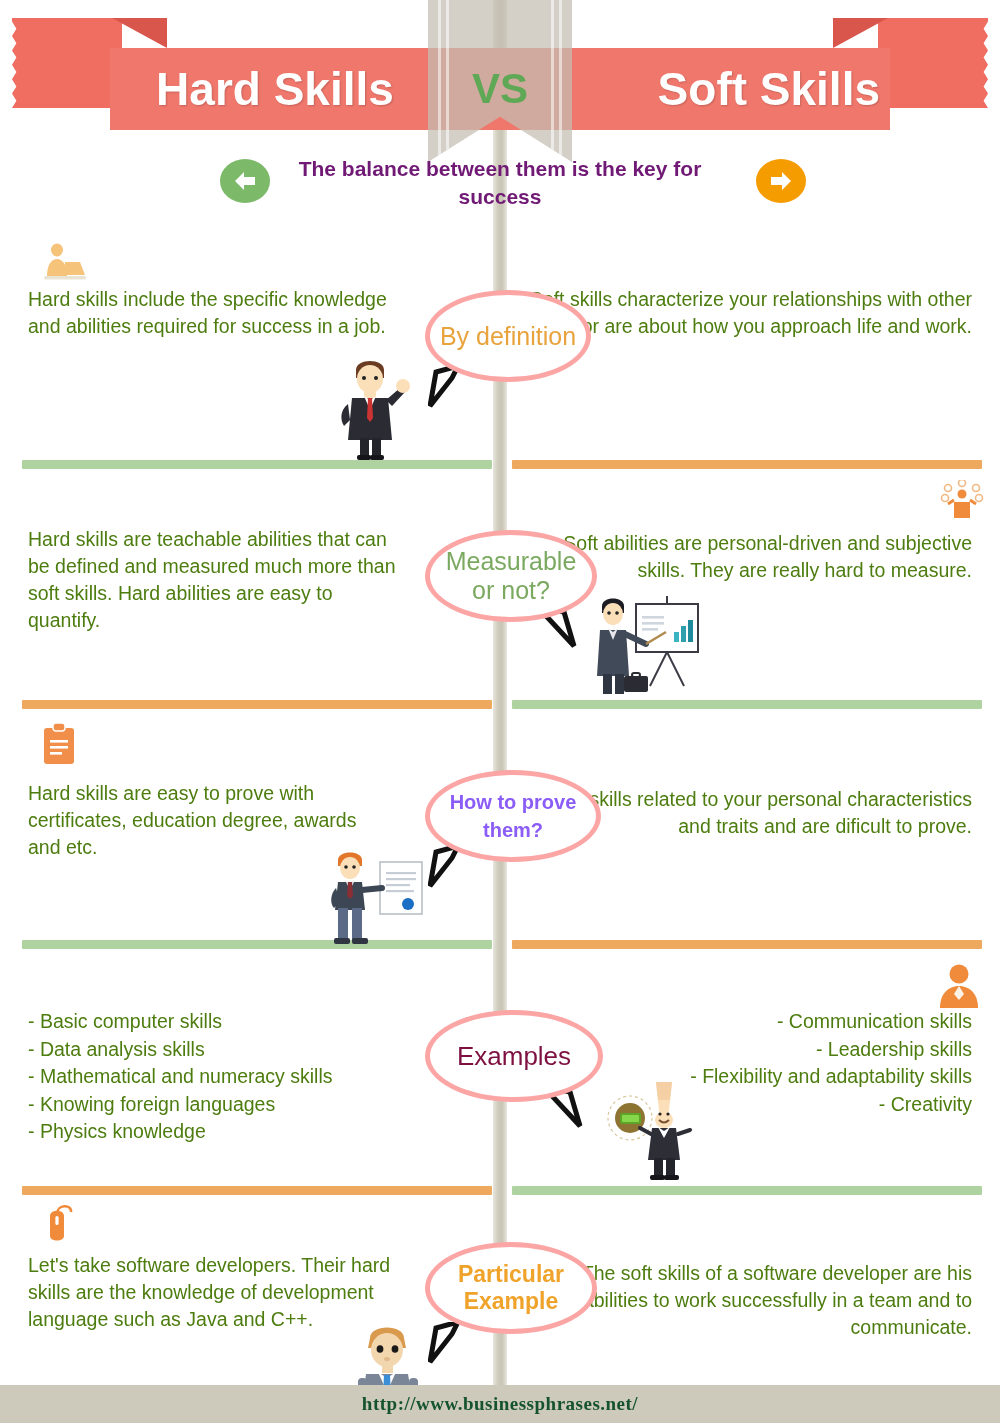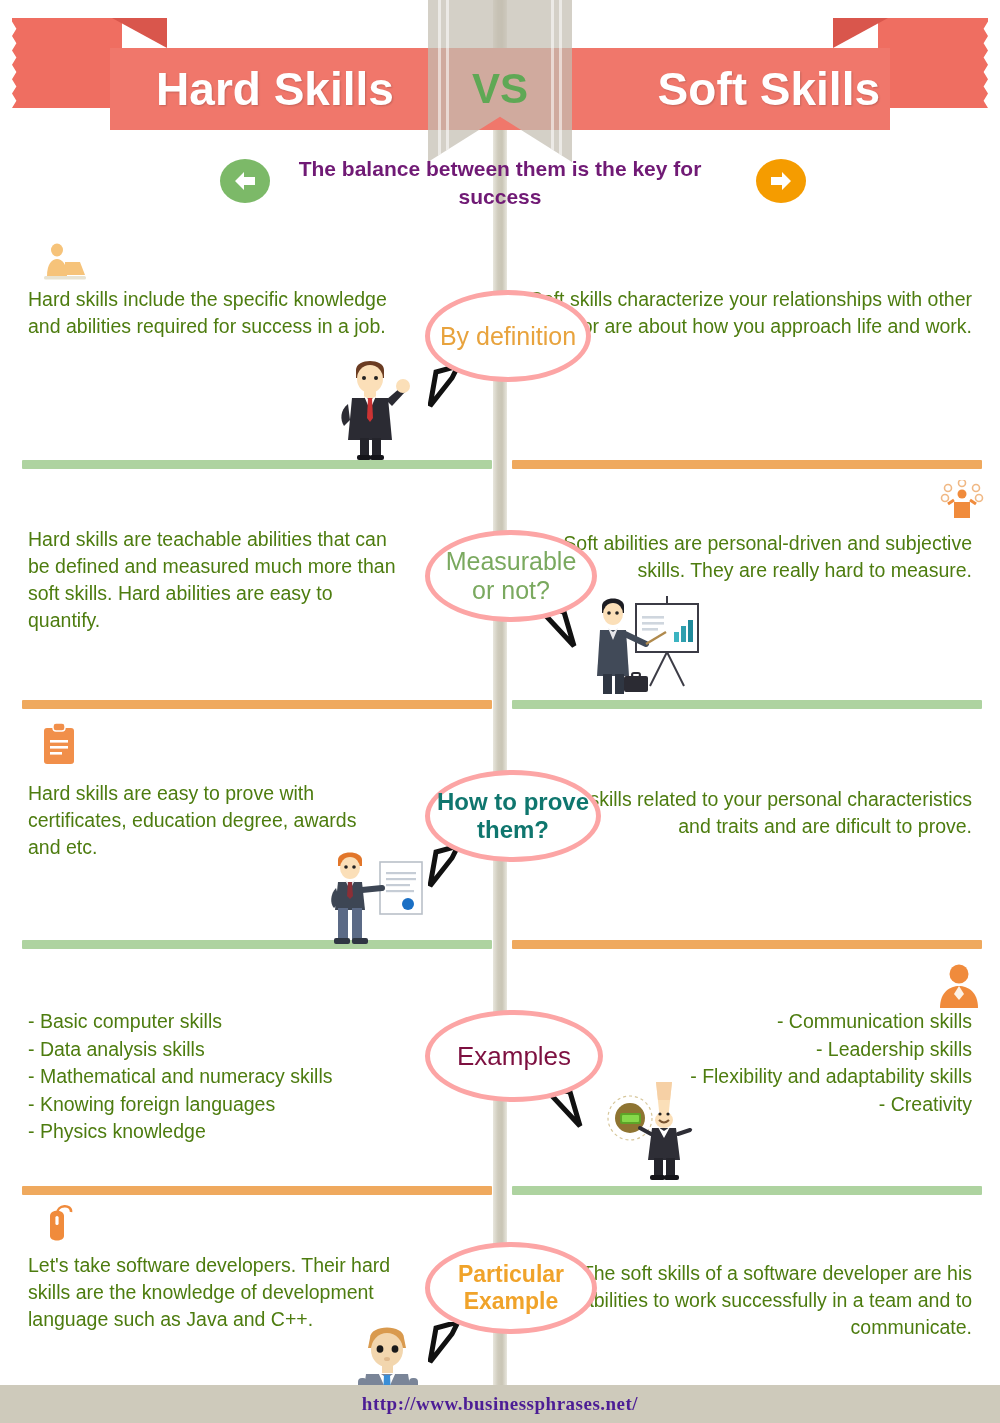--- a/index.html
+++ b/index.html
@@ -105,21 +105,21 @@
   .chara { position:absolute; z-index:4; }
 
   
   #footer {
     position:absolute; left:0; bottom:0; width:1000px; height:38px;
     background:#cecabb; z-index:7;
     display:flex; align-items:center; justify-content:center;
   }
   #footer-url {
     font-family:"Liberation Serif", serif;
-    font-size:19px; font-weight:bold; color:#4c1d95; letter-spacing:0.5px;
+    font-size:19px; font-weight:bold; color:#14532d; letter-spacing:0.5px;
   }
 </style>
 </head>
 <body>
 
 <div id="center-spine"></div>
 
 <div id="header">
   <div class="ribbon-wing left"></div>
   <div class="ribbon-wing right"></div>
@@ -311,21 +311,21 @@
           <rect x="56" y="38" width="24" height="2.2"></rect>
           <rect x="56" y="44" width="28" height="2.2"></rect>
         </g>
       <circle cx="78" cy="58" r="6" fill="#1a6fc4"></circle>
       <path d="M32 44 L52 42" stroke="#3d4654" stroke-width="6" stroke-linecap="round"></path>
       <path d="M6 42 C0 48 0 58 4 62 L10 56 Z" fill="#3d4654"></path>
     </svg>
   </div>
 
   <div class="bubble" style="left:425px; top:52px; width:176px">
-    <span style="font-size:24px; color:#0f766e; font-weight:bold; line-height:28px;">How to prove them?</span>
+    <span style="font-size:20px; color:#8b5cf6; font-weight:bold; line-height:28px;">How to prove them?</span>
   </div>
   <div class="tail" style="left:428px; top:128px; width:48px; height:42px">
     <svg viewBox="0 0 48 42">
         <path d="M30 0 L8 6 L2 40 L24 12 Z" fill="#ffffff" stroke="#111" stroke-width="5"></path>
       </svg>
   </div>
 
   <div class="rule left green" style="top:222px"></div>
   <div class="rule right orange" style="top:222px"></div>
 </div>

